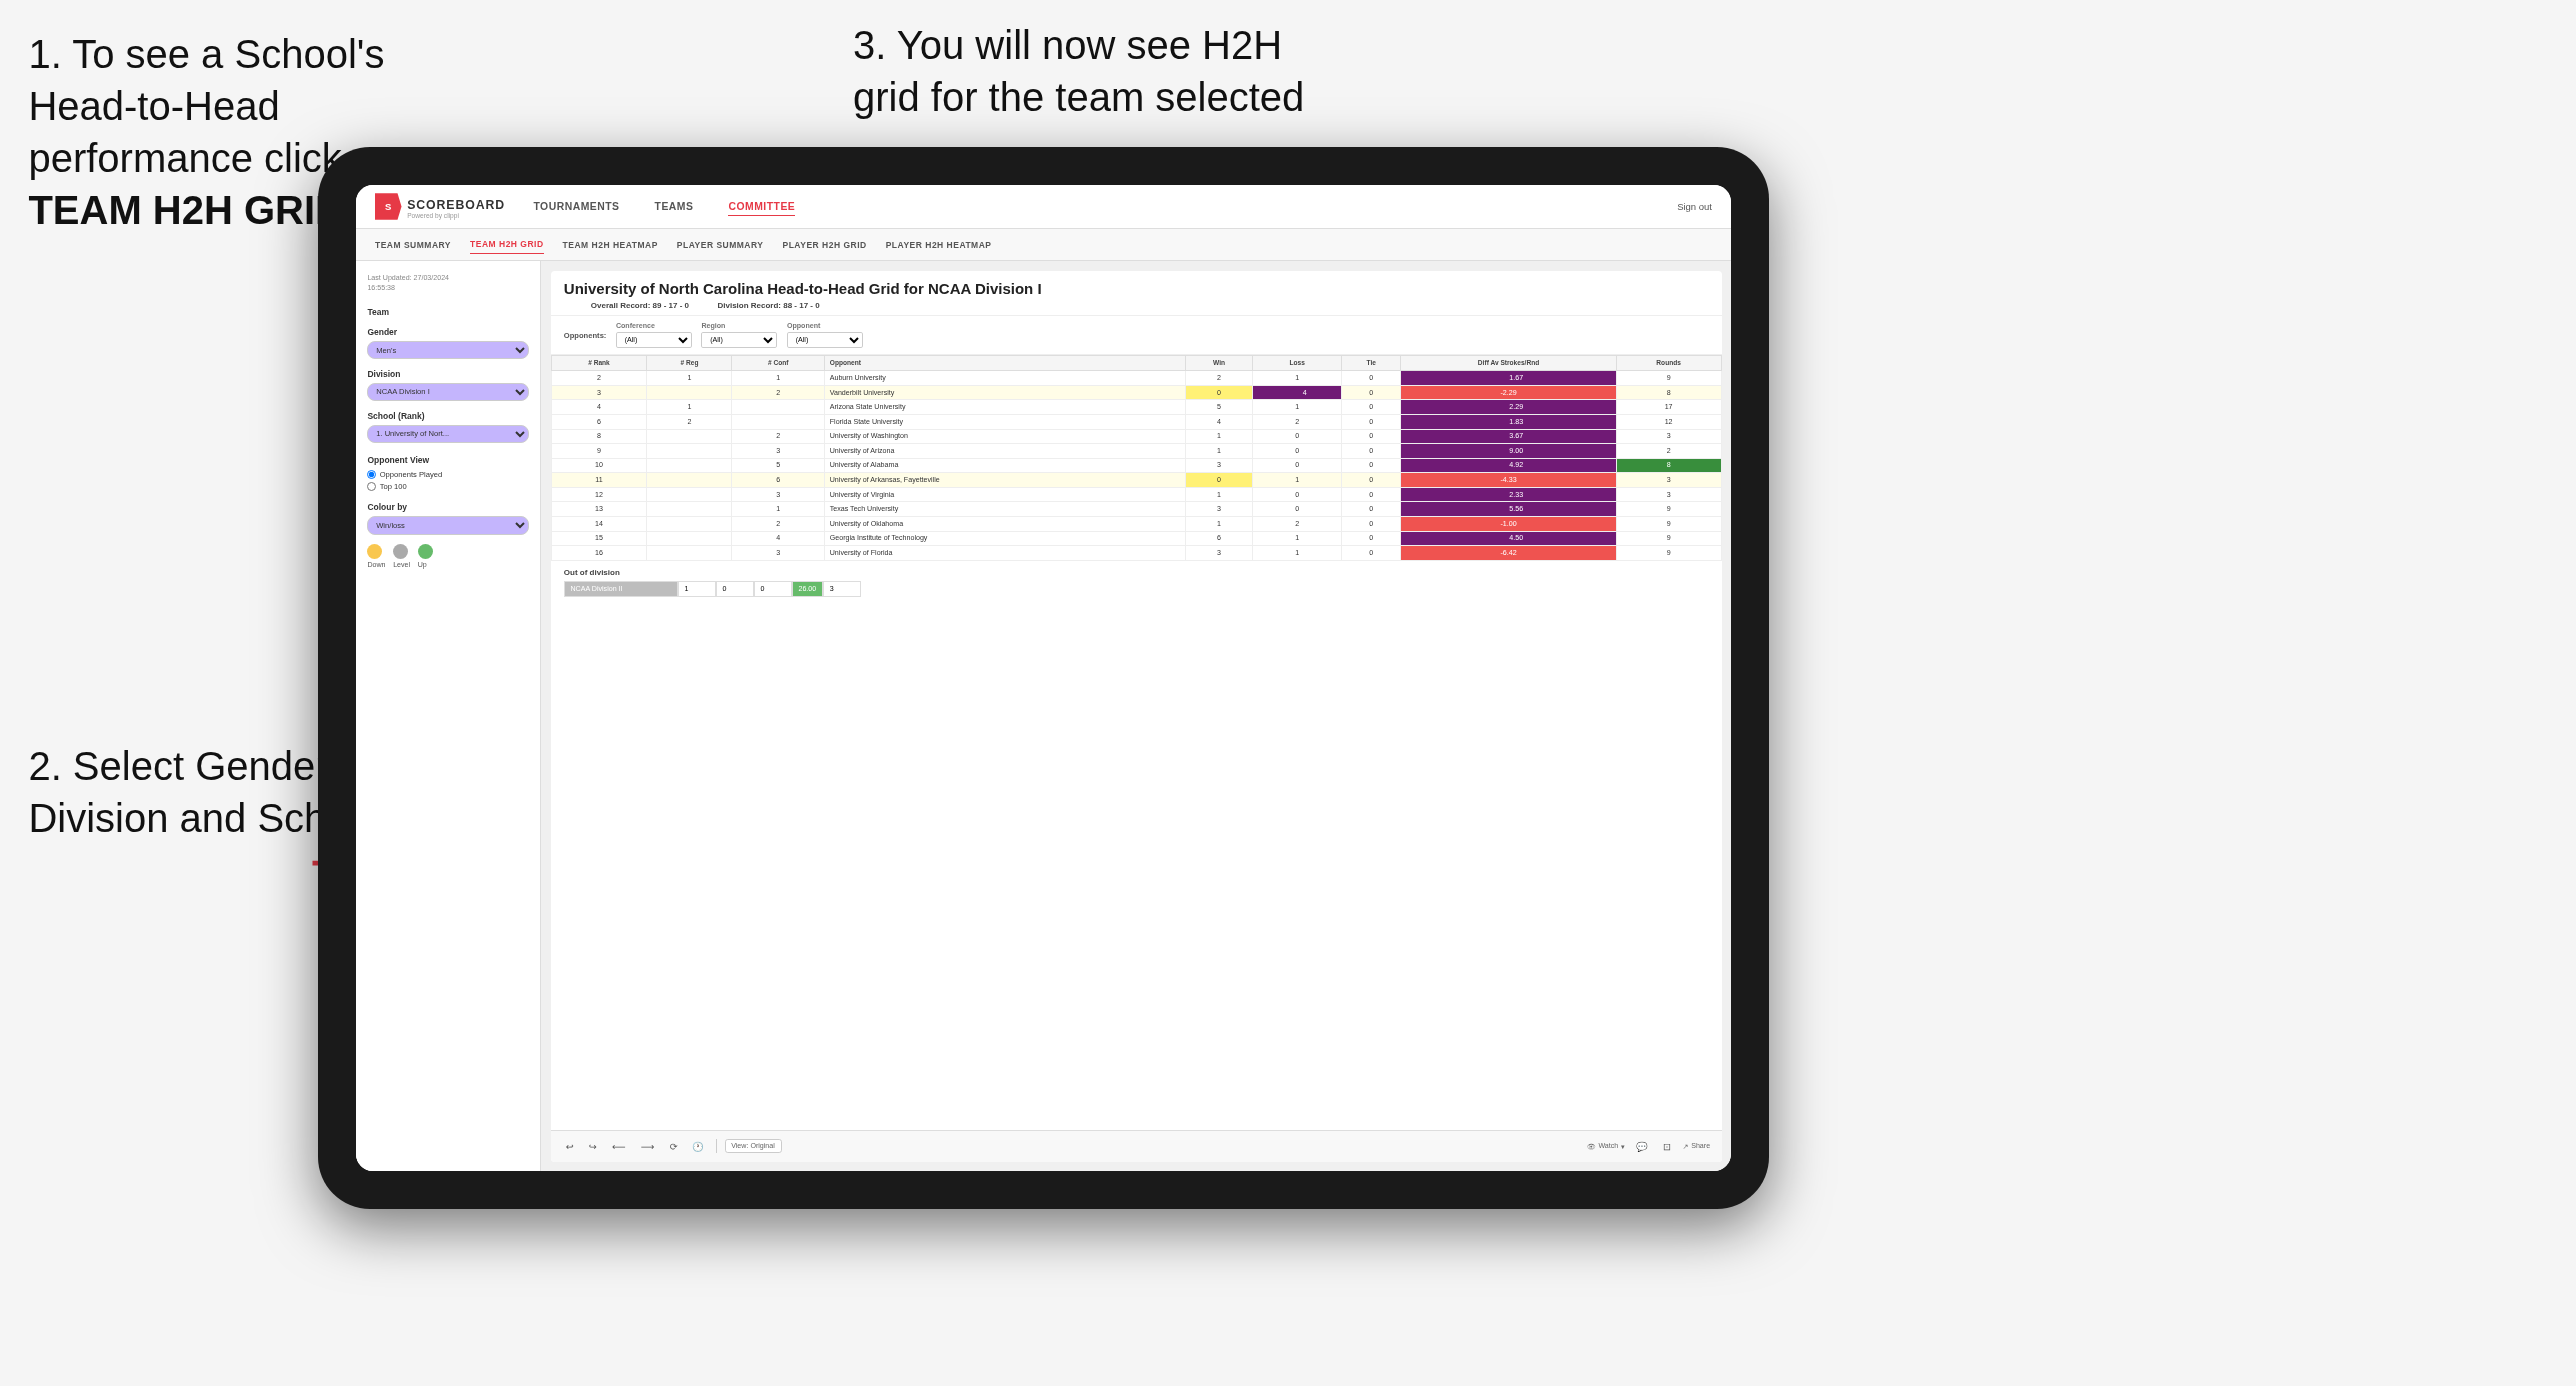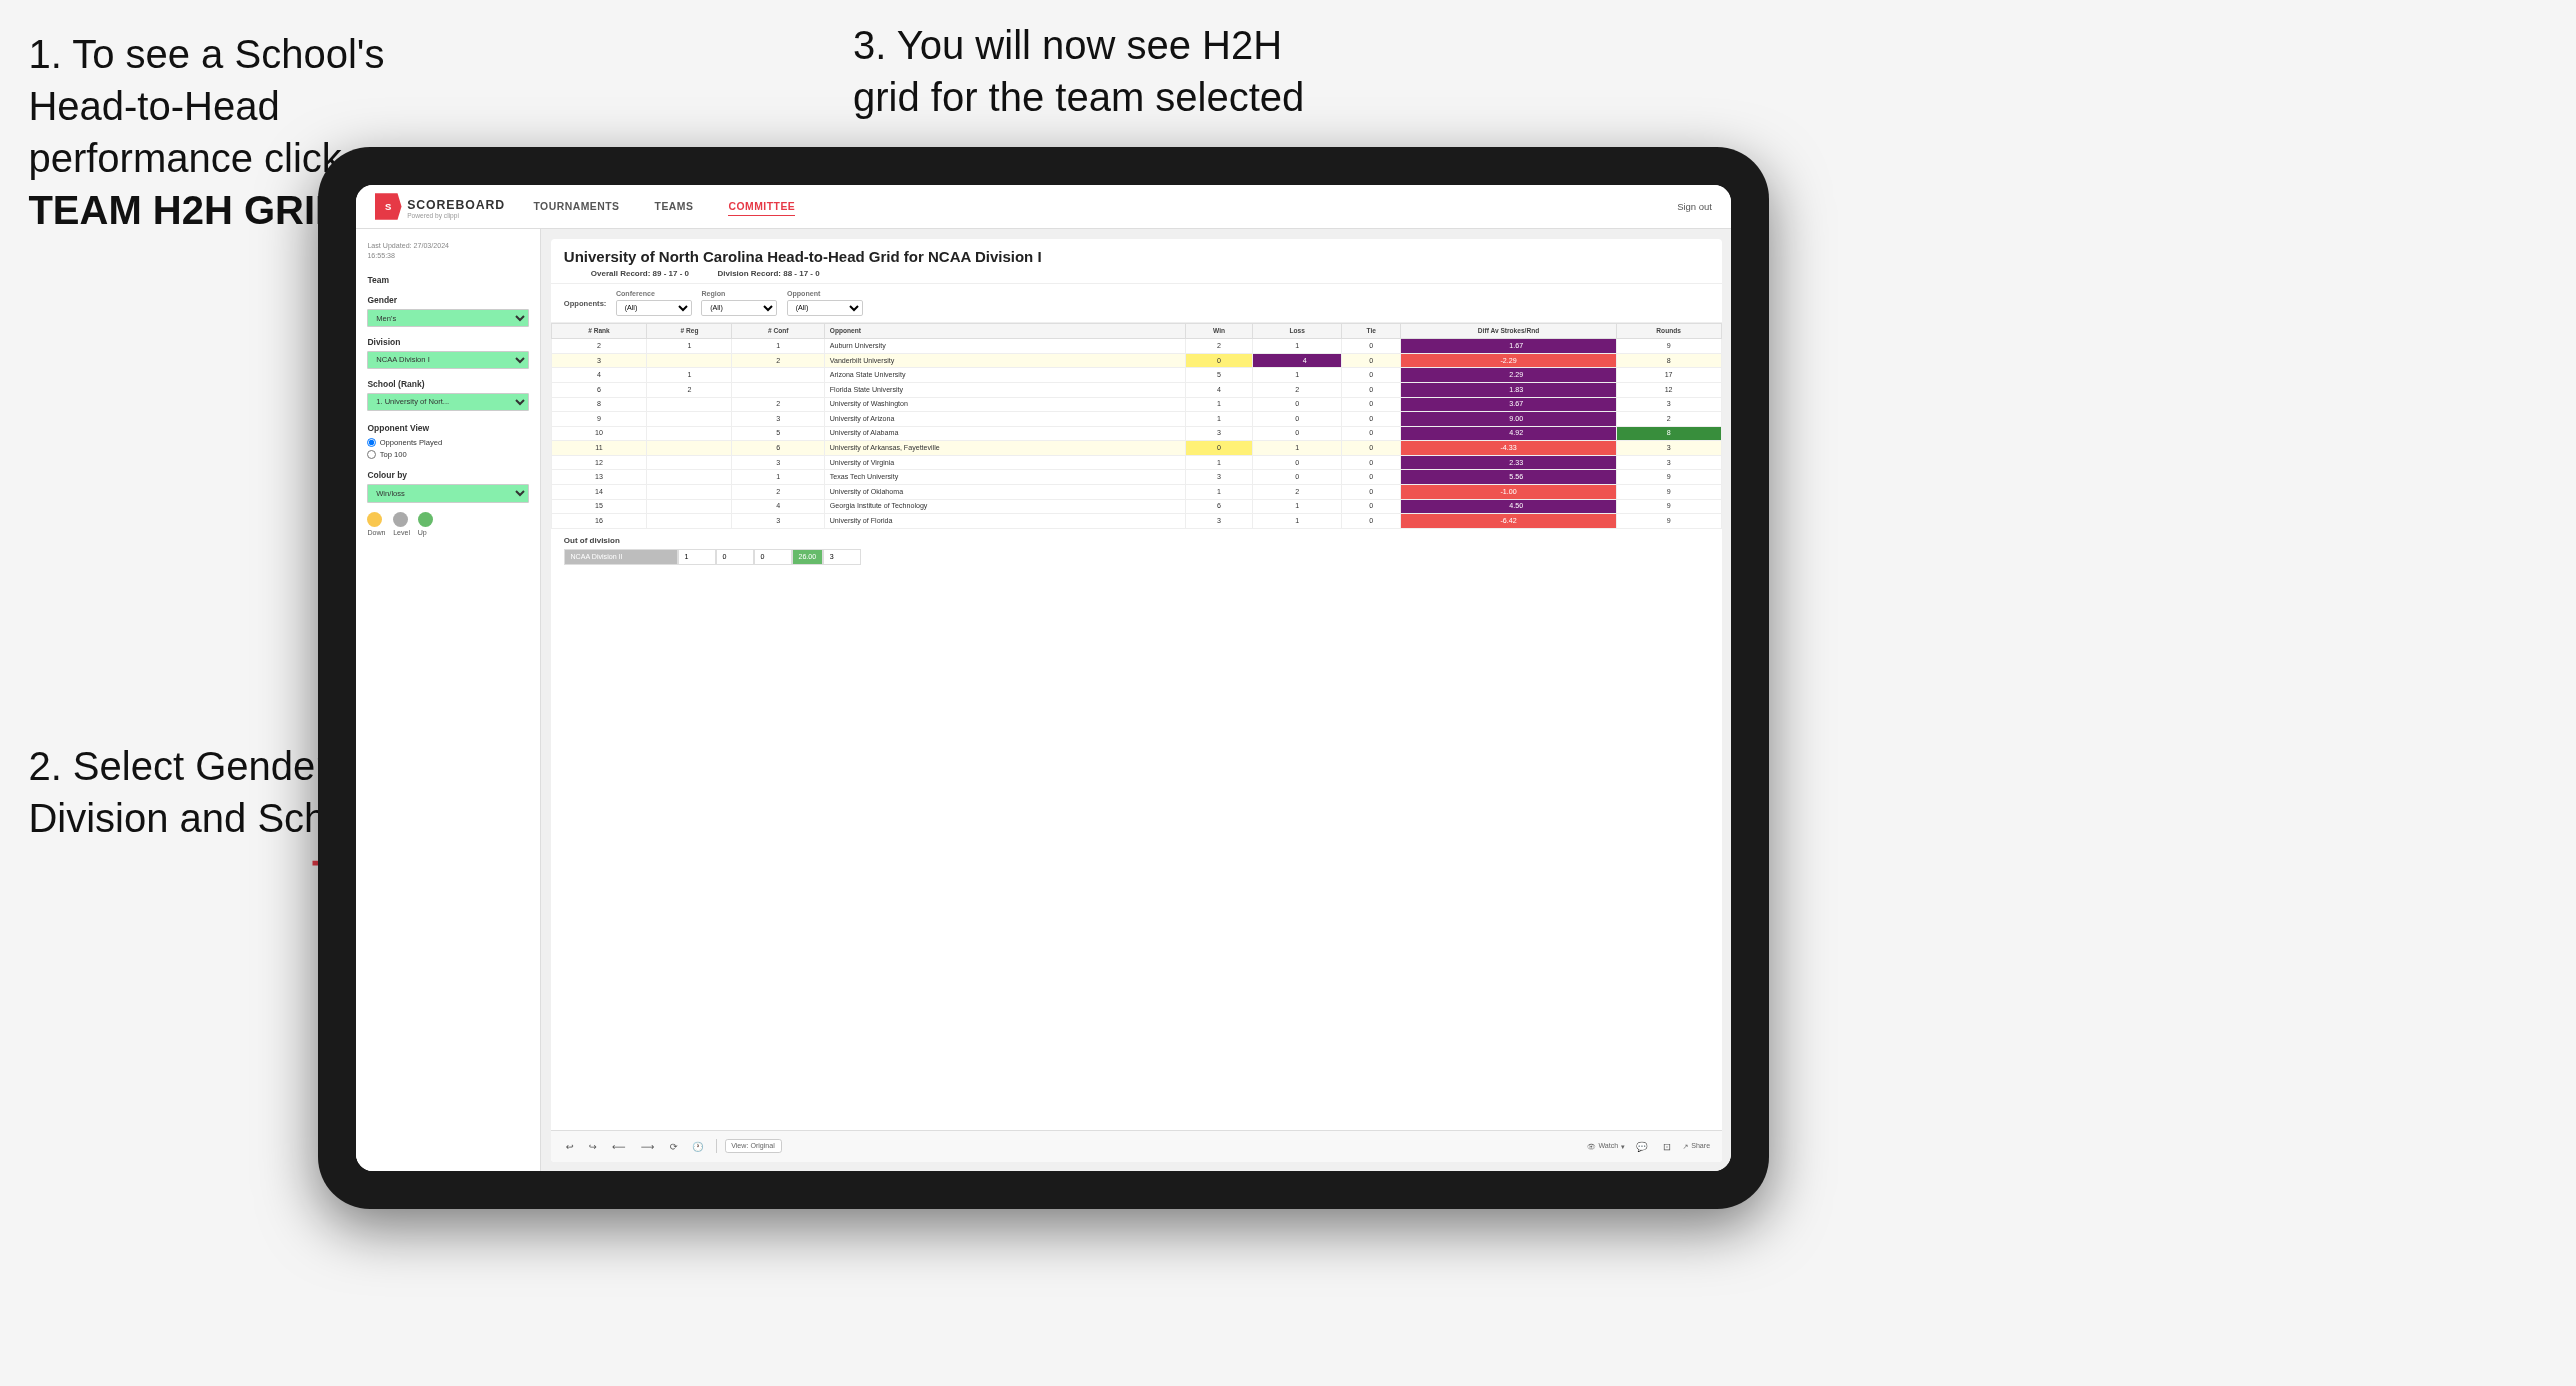--- a/index.html
+++ b/index.html
@@ -168,22 +168,22 @@
       font-size: 8.5px;
       font-weight: 700;
       margin-bottom: 3.8px;
       margin-top: 9.5px;
     }
     .left-panel select {
       width: 100%;
       font-size: 7.6px;
       padding: 2.8px 3.8px;
       border: 0.9px solid #ccc;
-      border-radius: 1px;
-      background: #86efac;
+      border-radius: 8px;
+      background: #c4b5fd;
       color: #333;
     }
     .left-panel .radio-group {
       margin-top: 5.7px;
     }
     .left-panel .radio-item {
       display: flex;
       align-items: center;
       gap: 3.8px;
       font-size: 7.6px;
@@ -410,20 +410,28 @@
         </div>
       </div>
       <div class="nav-links">
         <span class="nav-link">TOURNAMENTS</span>
         <span class="nav-link">TEAMS</span>
         <span class="nav-link active">COMMITTEE</span>
       </div>
       <span class="nav-sign-out">Sign out</span>
     </div>
 
+    <div class="sub-nav">
+      <span class="sub-nav-link">TEAM SUMMARY</span>
+      <span class="sub-nav-link active">TEAM H2H GRID</span>
+      <span class="sub-nav-link">TEAM H2H HEATMAP</span>
+      <span class="sub-nav-link">PLAYER SUMMARY</span>
+      <span class="sub-nav-link">PLAYER H2H GRID</span>
+      <span class="sub-nav-link">PLAYER H2H HEATMAP</span>
+    </div>
 
     <div class="main-content">
 
       <div class="left-panel">
         <div class="last-updated">
           <span>Last Updated: 27/03/2024</span><br>
           <span>16:55:38</span>
         </div>
 
         <div class="section-label">Team</div>

